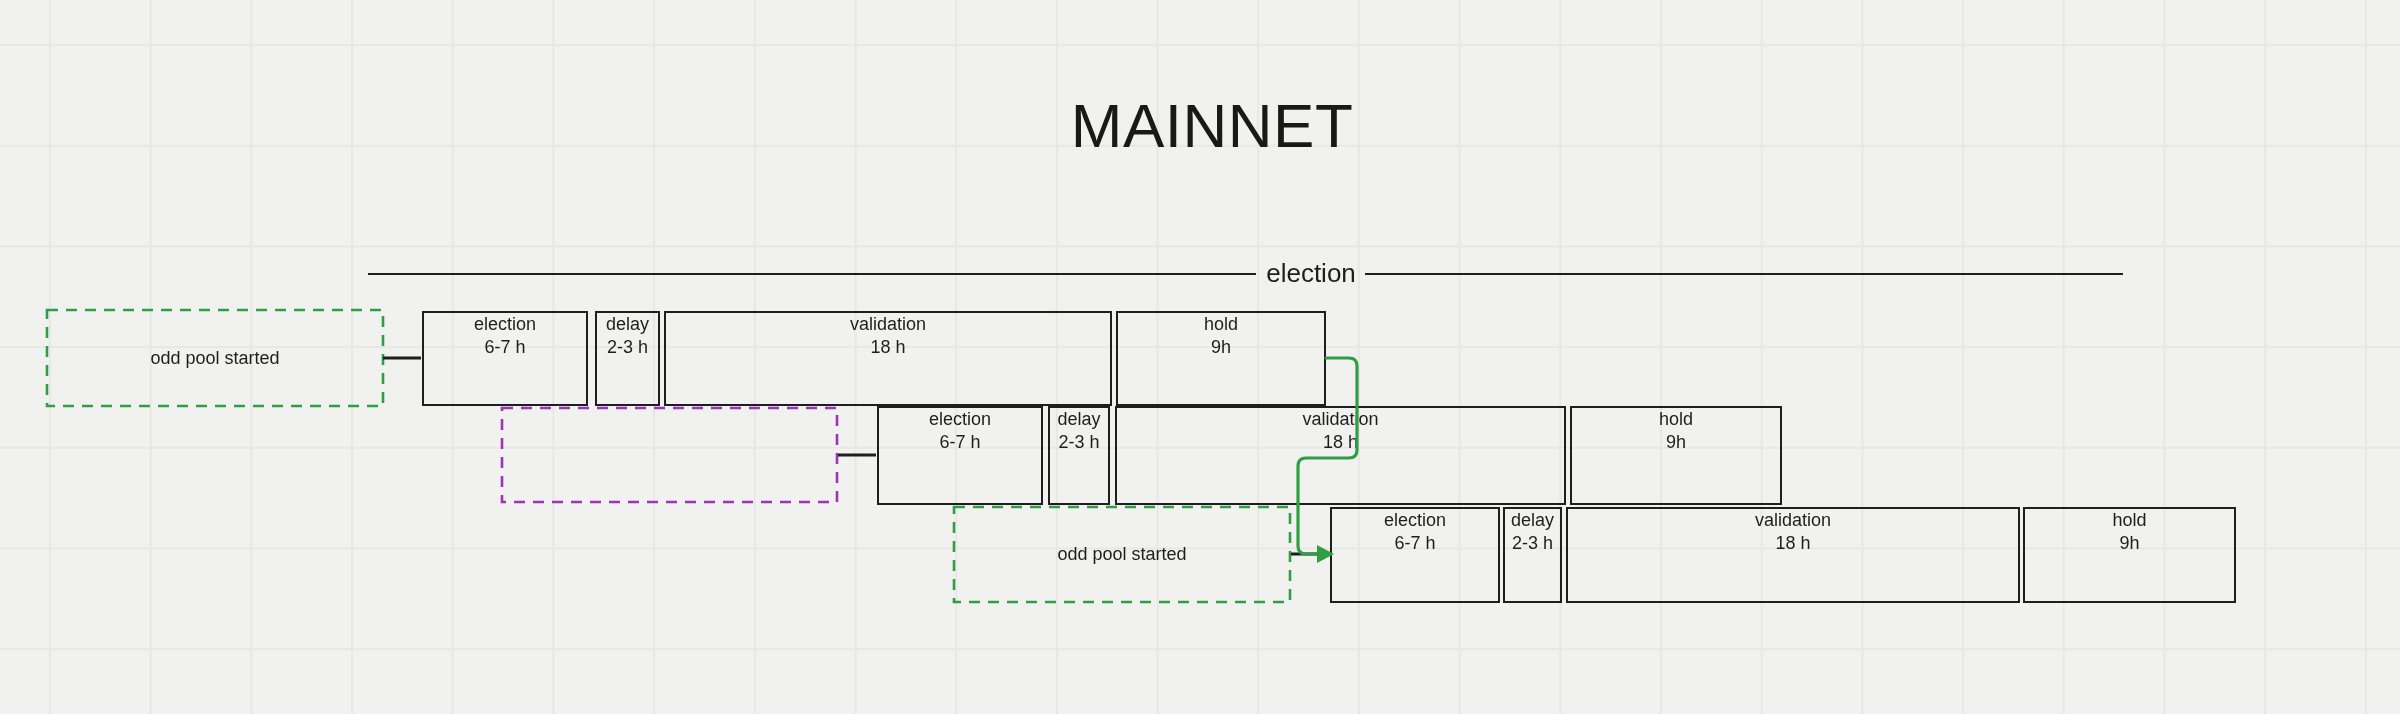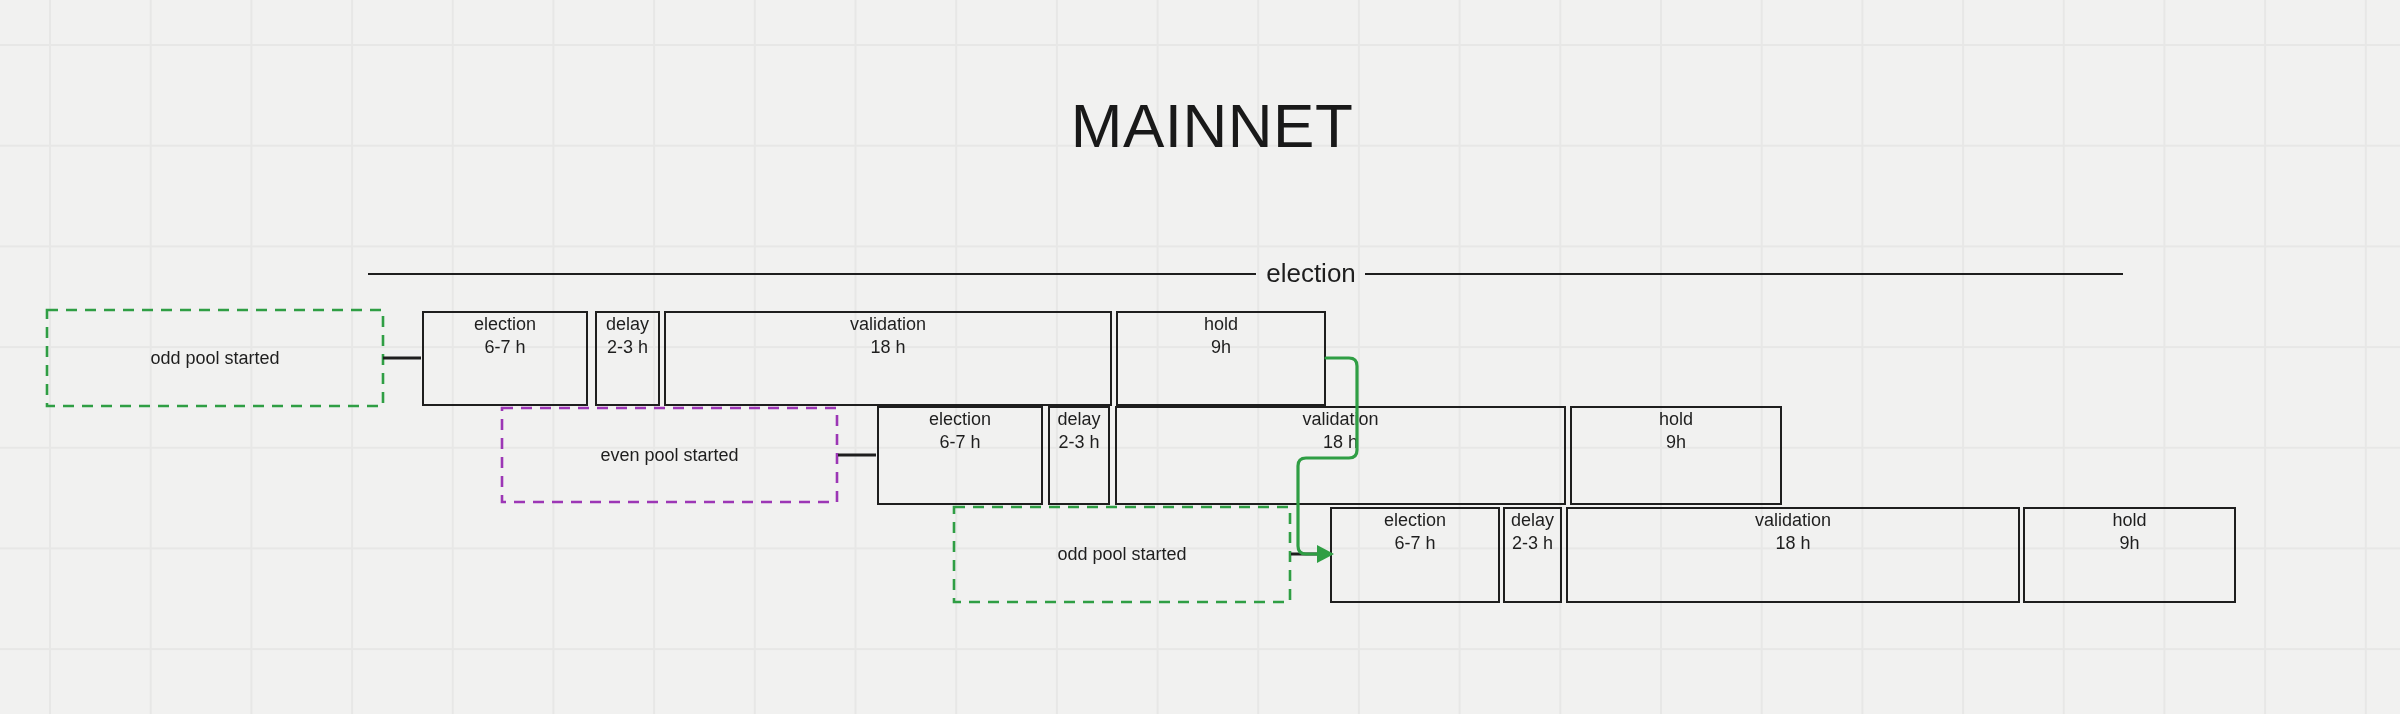--- a/index.html
+++ b/index.html
@@ -98,21 +98,20 @@
 
     <line x1="383" y1="358" x2="421" y2="358" stroke="#1e1e1e" stroke-width="3"></line>
     <line x1="838" y1="455" x2="876" y2="455" stroke="#1e1e1e" stroke-width="3"></line>
     <line x1="1291" y1="554" x2="1326" y2="554" stroke="#1e1e1e" stroke-width="3"></line>
 
     <path d="M1326 358 H1349 Q1357 358 1357 366 V450 Q1357 458 1349 458 H1306 Q1298 458 1298 466 V546 Q1298 554 1306 554 H1317" fill="none" stroke="#2f9e44" stroke-width="3.2" stroke-linecap="round" stroke-linejoin="round"></path>
     <polygon points="1317,545 1334,554 1317,563" fill="#2f9e44"></polygon>
   </svg>
 
   <div class="pool-start-label" style="left:47px;top:310px;width:336px;height:96px">odd pool started</div>
-  <div class="pool-start-label" style="left:502px;top:408px;width:335px;height:94px">even pool started</div>
   <div class="pool-start-label" style="left:954px;top:507px;width:336px;height:95px">odd pool started</div>
 
   <div class="box" style="left:422px;top:311px;width:166px;height:95px">
     <div class="box-line">election</div>
     <div class="box-line">6-7 h</div>
   </div>
   <div class="box" style="left:595px;top:311px;width:65px;height:95px">
     <div class="box-line">delay</div>
     <div class="box-line">2-3 h</div>
   </div>

